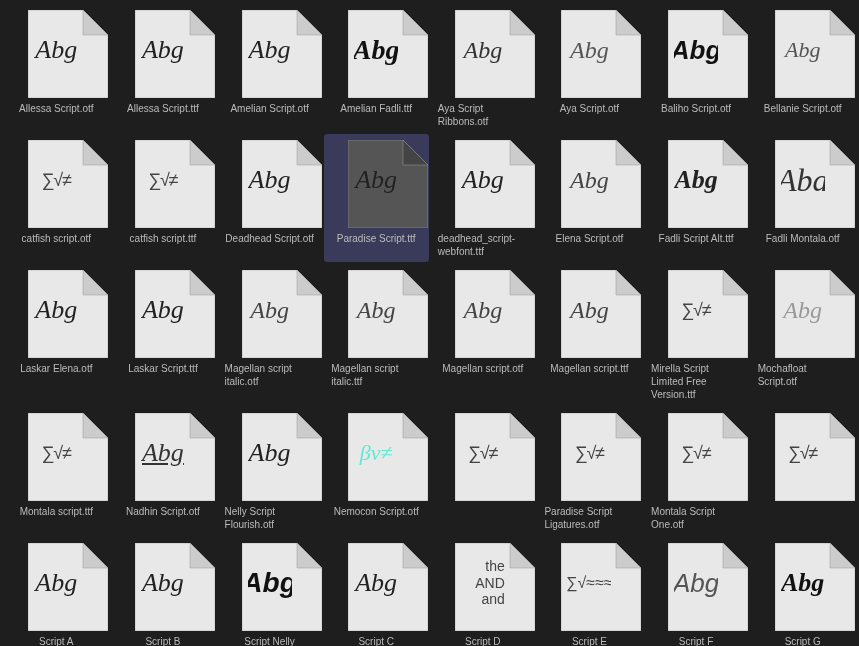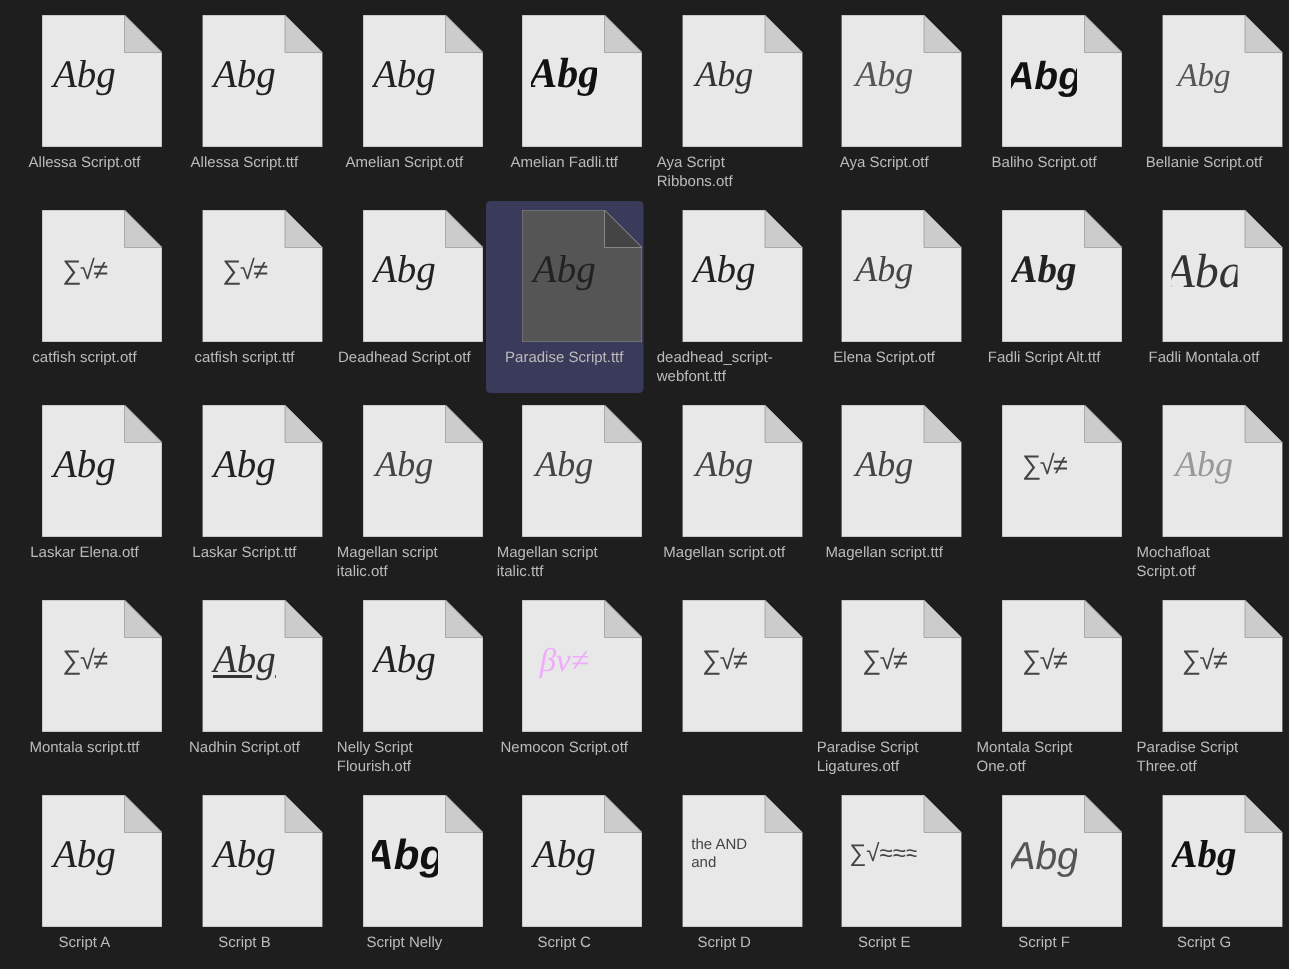--- a/index.html
+++ b/index.html
@@ -262,20 +262,21 @@
   <div class="file-preview" style="font-family: Georgia, serif; font-style: italic; font-size: 24px; color: #444;">Abg</div></div>
       <div class="file-label">Magellan script.ttf</div>
     </div>
     <div class="file-item">
       <div class="file-icon">
     <svg viewBox="0 0 80 88" xmlns="http://www.w3.org/2000/svg">
       <polygon points="0,0 55,0 80,25 80,88 0,88" fill="#e8e8e8" stroke="#999" stroke-width="0.5"></polygon>
       <polygon points="55,0 55,25 80,25" fill="#ccc" stroke="#999" stroke-width="0.5"></polygon>
     </svg>
   <div class="file-preview" style="font-family: Arial, sans-serif; font-size: 18px; color: #444; letter-spacing: -1px;">∑√≠</div></div>
+      <div class="file-label">Mirella Script Limited Free Version.ttf</div>
     </div>
     <div class="file-item">
       <div class="file-icon">
     <svg viewBox="0 0 80 88" xmlns="http://www.w3.org/2000/svg">
       <polygon points="0,0 55,0 80,25 80,88 0,88" fill="#e8e8e8" stroke="#999" stroke-width="0.5"></polygon>
       <polygon points="55,0 55,25 80,25" fill="#ccc" stroke="#999" stroke-width="0.5"></polygon>
     </svg>
   <div class="file-preview" style="font-family: Georgia, serif; font-style: italic; font-size: 24px; color: #999;">Abg</div></div>
       <div class="file-label">Mochafloat Script.otf</div>
     </div>
@@ -305,21 +306,21 @@
     </svg>
   <div class="file-preview" style="font-family: Georgia, serif; font-style: italic; font-size: 26px; color: #222;">Abg</div></div>
       <div class="file-label">Nelly Script Flourish.otf</div>
     </div>
     <div class="file-item">
       <div class="file-icon">
     <svg viewBox="0 0 80 88" xmlns="http://www.w3.org/2000/svg">
       <polygon points="0,0 55,0 80,25 80,88 0,88" fill="#e8e8e8" stroke="#999" stroke-width="0.5"></polygon>
       <polygon points="55,0 55,25 80,25" fill="#ccc" stroke="#999" stroke-width="0.5"></polygon>
     </svg>
-  <div class="file-preview" style="font-family: Georgia, serif; font-style: italic; font-size: 22px; color: #f0abfc;">βν≠</div></div>
+  <div class="file-preview" style="font-family: Georgia, serif; font-style: italic; font-size: 22px; color: #5eead4;">βν≠</div></div>
       <div class="file-label">Nemocon Script.otf</div>
     </div>
     <div class="file-item">
       <div class="file-icon">
     <svg viewBox="0 0 80 88" xmlns="http://www.w3.org/2000/svg">
       <polygon points="0,0 55,0 80,25 80,88 0,88" fill="#e8e8e8" stroke="#999" stroke-width="0.5"></polygon>
       <polygon points="55,0 55,25 80,25" fill="#ccc" stroke="#999" stroke-width="0.5"></polygon>
     </svg>
   <div class="file-preview" style="font-family: Arial, sans-serif; font-size: 18px; color: #444; letter-spacing: -1px;">∑√≠</div></div>
     </div>
@@ -341,21 +342,20 @@
   <div class="file-preview" style="font-family: Arial, sans-serif; font-size: 18px; color: #444; letter-spacing: -1px;">∑√≠</div></div>
       <div class="file-label">Montala Script One.otf</div>
     </div>
     <div class="file-item">
       <div class="file-icon">
     <svg viewBox="0 0 80 88" xmlns="http://www.w3.org/2000/svg">
       <polygon points="0,0 55,0 80,25 80,88 0,88" fill="#e8e8e8" stroke="#999" stroke-width="0.5"></polygon>
       <polygon points="55,0 55,25 80,25" fill="#ccc" stroke="#999" stroke-width="0.5"></polygon>
     </svg>
   <div class="file-preview" style="font-family: Arial, sans-serif; font-size: 18px; color: #444; letter-spacing: -1px;">∑√≠</div></div>
-      <div class="file-label">Paradise Script Three.otf</div>
     </div>
     <div class="file-item">
       <div class="file-icon">
     <svg viewBox="0 0 80 88" xmlns="http://www.w3.org/2000/svg">
       <polygon points="0,0 55,0 80,25 80,88 0,88" fill="#e8e8e8" stroke="#999" stroke-width="0.5"></polygon>
       <polygon points="55,0 55,25 80,25" fill="#ccc" stroke="#999" stroke-width="0.5"></polygon>
     </svg>
   <div class="file-preview" style="font-family: Georgia, serif; font-style: italic; font-size: 26px; color: #222;">Abg</div></div>
       <div class="file-label">Script A</div>
     </div>
@@ -385,21 +385,21 @@
     </svg>
   <div class="file-preview" style="font-family: Georgia, serif; font-style: italic; font-size: 26px; color: #222;">Abg</div></div>
       <div class="file-label">Script C</div>
     </div>
     <div class="file-item">
       <div class="file-icon">
     <svg viewBox="0 0 80 88" xmlns="http://www.w3.org/2000/svg">
       <polygon points="0,0 55,0 80,25 80,88 0,88" fill="#e8e8e8" stroke="#999" stroke-width="0.5"></polygon>
       <polygon points="55,0 55,25 80,25" fill="#ccc" stroke="#999" stroke-width="0.5"></polygon>
     </svg>
-  <div class="file-preview" style="font-family: Arial, sans-serif; font-size: 10px; color: #444; text-align: left; line-height: 1.2;">the AND and</div></div>
+  <div class="file-preview" style="font-family: Arial, sans-serif; font-size: 14px; color: #444; text-align: right; line-height: 1.2;">the AND and</div></div>
       <div class="file-label">Script D</div>
     </div>
     <div class="file-item">
       <div class="file-icon">
     <svg viewBox="0 0 80 88" xmlns="http://www.w3.org/2000/svg">
       <polygon points="0,0 55,0 80,25 80,88 0,88" fill="#e8e8e8" stroke="#999" stroke-width="0.5"></polygon>
       <polygon points="55,0 55,25 80,25" fill="#ccc" stroke="#999" stroke-width="0.5"></polygon>
     </svg>
   <div class="file-preview" style="font-family: Arial, sans-serif; font-size: 16px; color: #444;">∑√≈≈≈</div></div>
       <div class="file-label">Script E</div>

